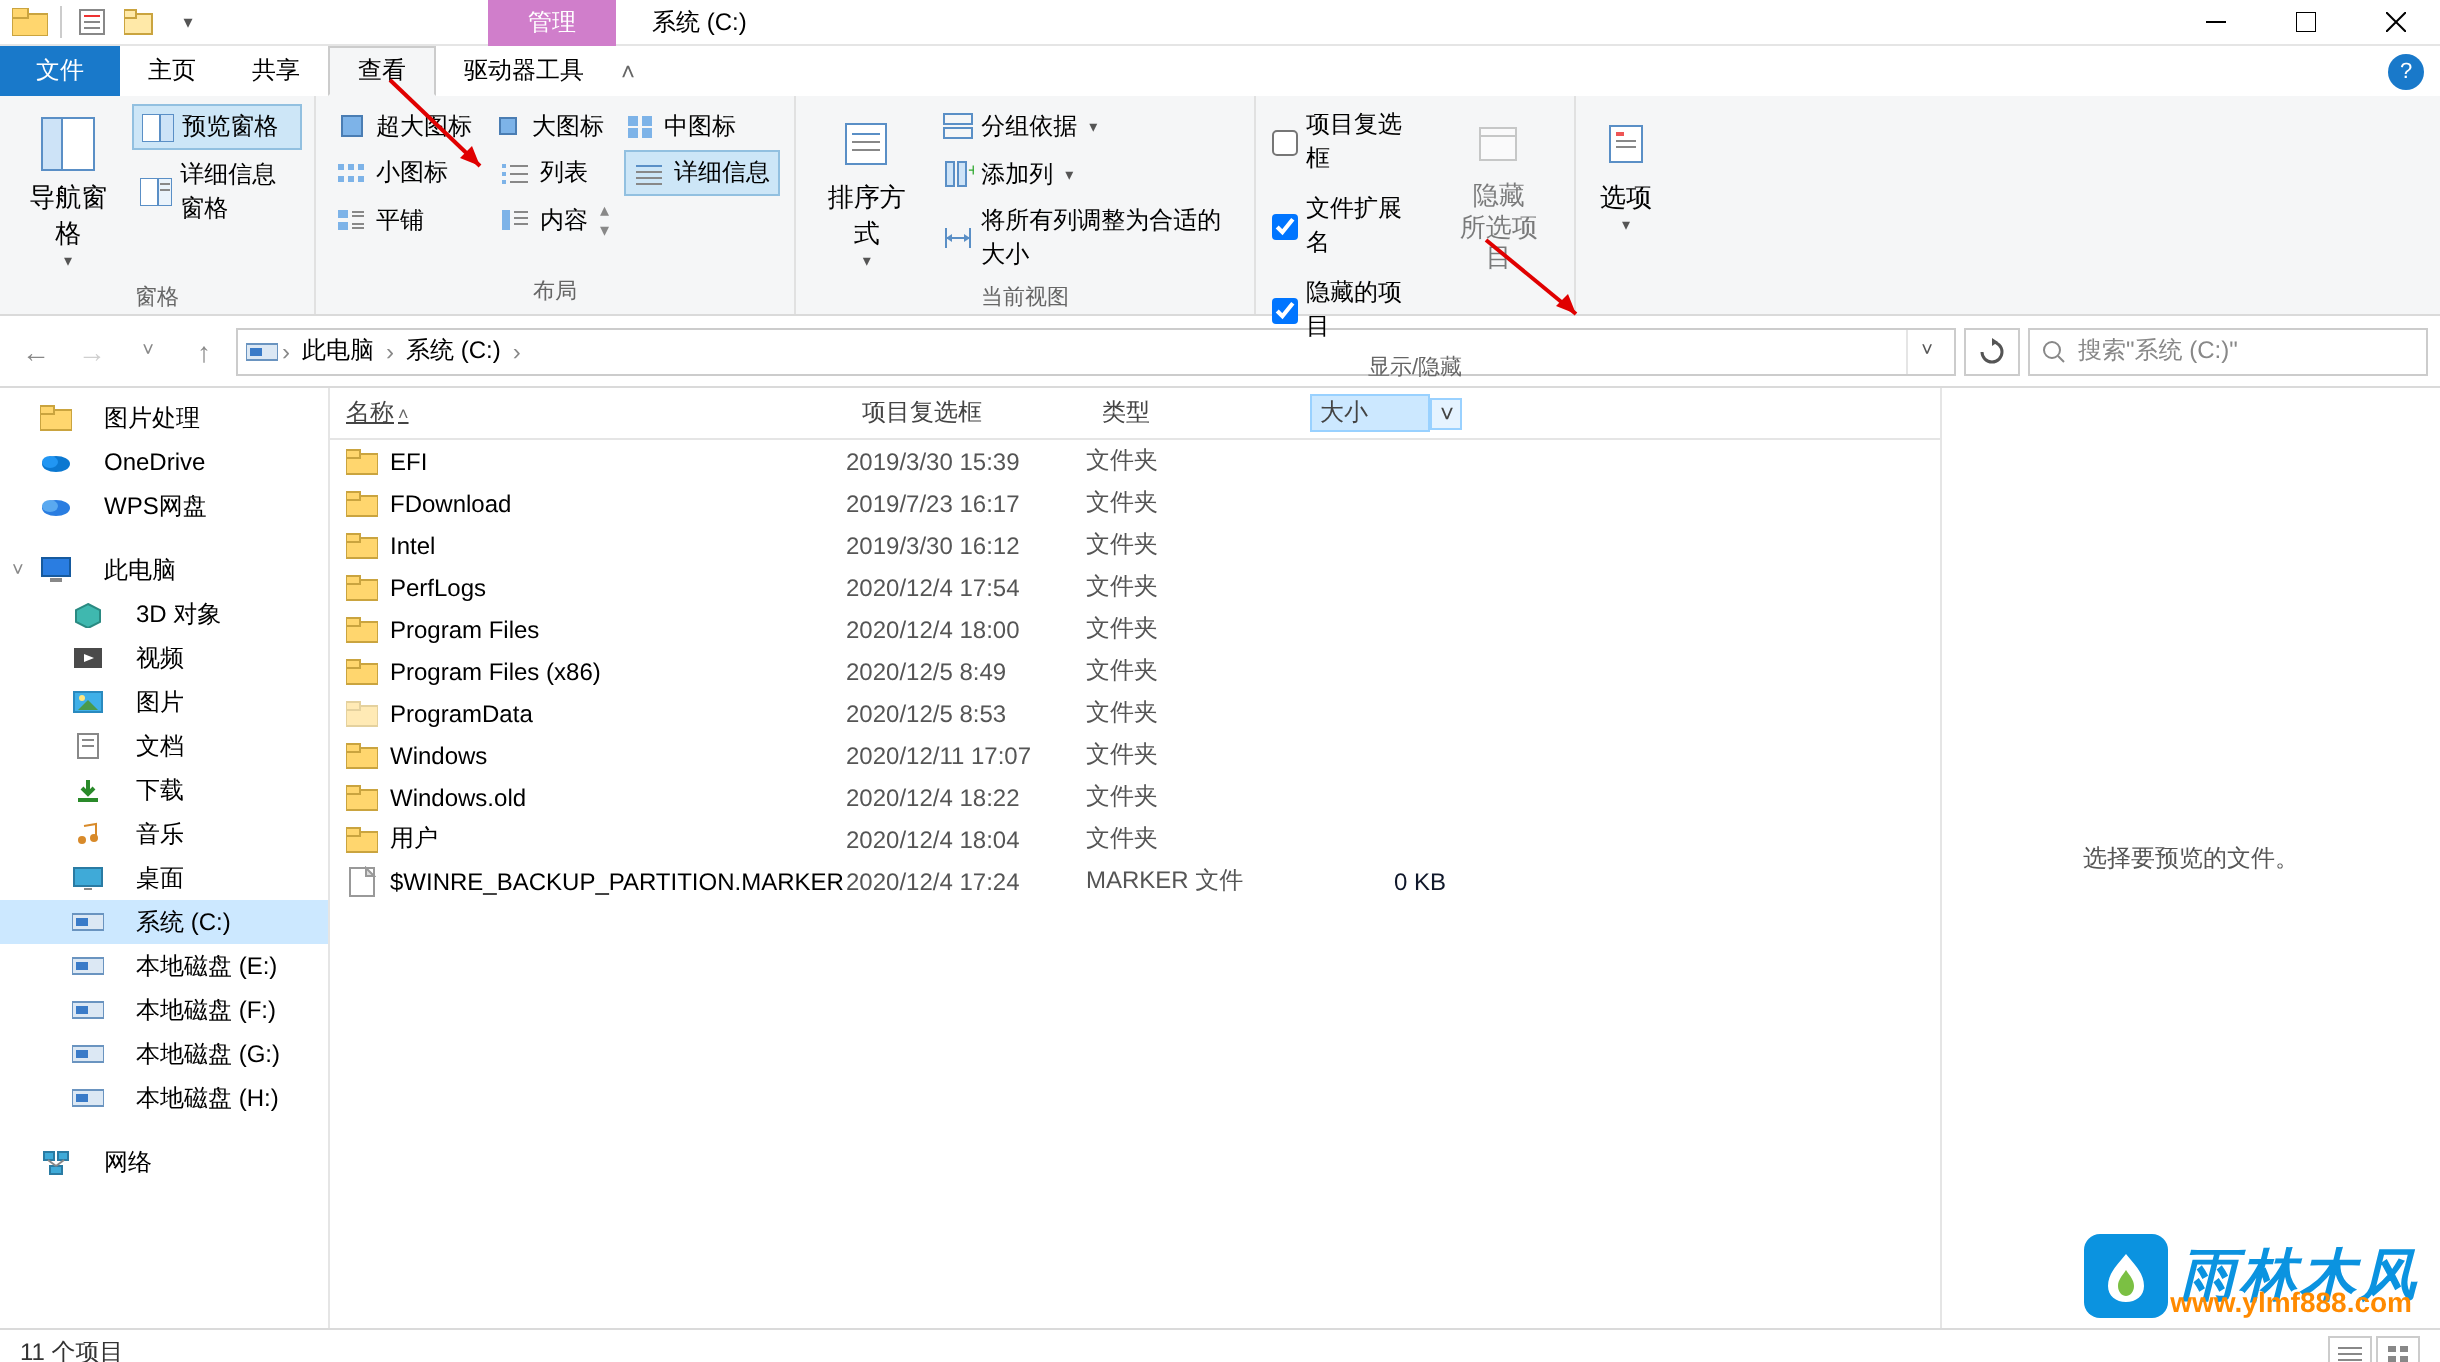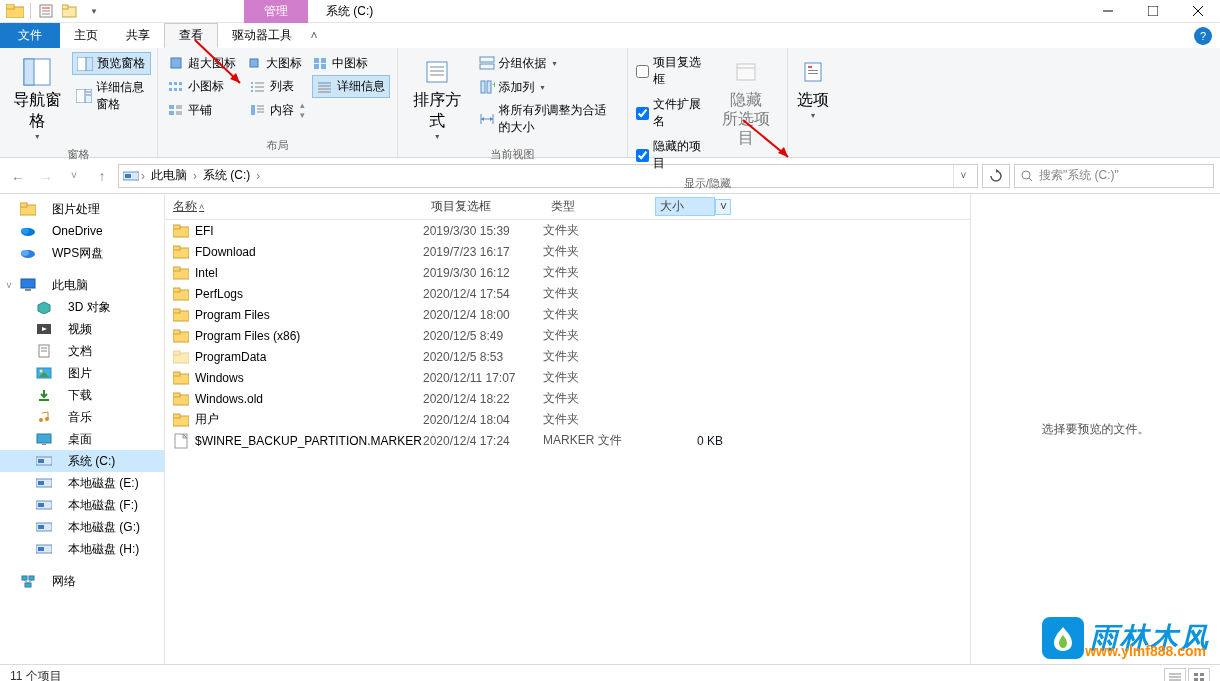--- a/index.html
+++ b/index.html
@@ -25,21 +25,21 @@
 
 
 .ribbon { height: 110px; background: #f5f6f7; border-bottom: 1px solid #dadada; display: flex; position: relative; z-index: 1; }
 .ribbon-group { border-right: 1px solid #e1e1e1; padding: 4px 6px 0 6px; display: flex; flex-direction: column; }
 .ribbon-group-content { flex: 1; display: flex; align-items: flex-start; gap: 4px; }
 .ribbon-group-label { text-align: center; font-size: 11px; color: #666; padding: 2px 0 4px; }
 
 .rb-col { display: flex; flex-direction: column; gap: 2px; }
 .rb-btn-big { display: flex; flex-direction: column; align-items: center; padding: 4px 6px; cursor: default; }
 .rb-btn-big .ico { width: 32px; height: 32px; display: flex; align-items: center; justify-content: center; }
-.rb-btn-big .lbl { font-size: 16px; margin-top: 2px; text-align: center; }
+.rb-btn-big .lbl { font-size: 13px; margin-top: 2px; text-align: center; }
 .rb-btn-small { display: flex; align-items: center; padding: 2px 4px; gap: 4px; cursor: default; min-height: 22px; }
 .rb-btn-small .ico { width: 16px; height: 16px; display: flex; align-items: center; justify-content: center; }
 .rb-btn-small.selected { background: #cde6f7; border: 1px solid #92c0e0; }
 .rb-check { display: flex; align-items: center; gap: 4px; padding: 2px 2px; font-size: 12px; }
 .rb-check input { width: 13px; height: 13px; }
 
 
 .navbar { height: 36px; display: flex; align-items: center; border-bottom: 1px solid #dadada; padding: 0 6px; gap: 4px; }
 .nav-arrows { display: flex; gap: 4px; align-items: center; }
 .nav-arrow { width: 24px; height: 24px; display: flex; align-items: center; justify-content: center; color: #888; font-size: 14px; }
@@ -496,36 +496,36 @@
           <svg width="16" height="14">
             <rect x="1" y="2" width="14" height="10" fill="#4a4a4a"></rect>
             <polygon points="6,5 11,7 6,9" fill="#fff"></polygon>
           </svg>
         </span>
         <span>视频</span>
       </div>
       <div class="side-item l2">
         <span class="side-ico">
           <svg width="16" height="14">
+            <rect x="1" y="2" width="14" height="10" fill="#3fb0e8" stroke="#2a8abf"></rect>
+            <circle cx="5" cy="5" r="1.5" fill="#ffe680"></circle>
+            <polygon points="3,11 8,6 13,11" fill="#4a9a4a"></polygon>
+          </svg>
+        </span>
+        <span>图片</span>
+      </div>
+      <div class="side-item l2">
+        <span class="side-ico">
+          <svg width="16" height="14">
             <rect x="3" y="1" width="10" height="12" fill="#fff" stroke="#888"></rect>
             <line x1="5" y1="4" x2="11" y2="4" stroke="#888"></line>
             <line x1="5" y1="7" x2="11" y2="7" stroke="#888"></line>
           </svg>
         </span>
         <span>文档</span>
-      </div>
-      <div class="side-item l2">
-        <span class="side-ico">
-          <svg width="16" height="14">
-            <rect x="1" y="2" width="14" height="10" fill="#3fb0e8" stroke="#2a8abf"></rect>
-            <circle cx="5" cy="5" r="1.5" fill="#ffe680"></circle>
-            <polygon points="3,11 8,6 13,11" fill="#4a9a4a"></polygon>
-          </svg>
-        </span>
-        <span>图片</span>
       </div>
       <div class="side-item l2">
         <span class="side-ico">
           <svg width="16" height="14">
             <path d="M8 2 L8 9 M5 6 L8 9 L11 6" stroke="#2a8a2a" fill="none" stroke-width="2"></path>
             <line x1="3" y1="12" x2="13" y2="12" stroke="#2a8a2a" stroke-width="2"></line>
           </svg>
         </span>
         <span>下载</span>
       </div>

